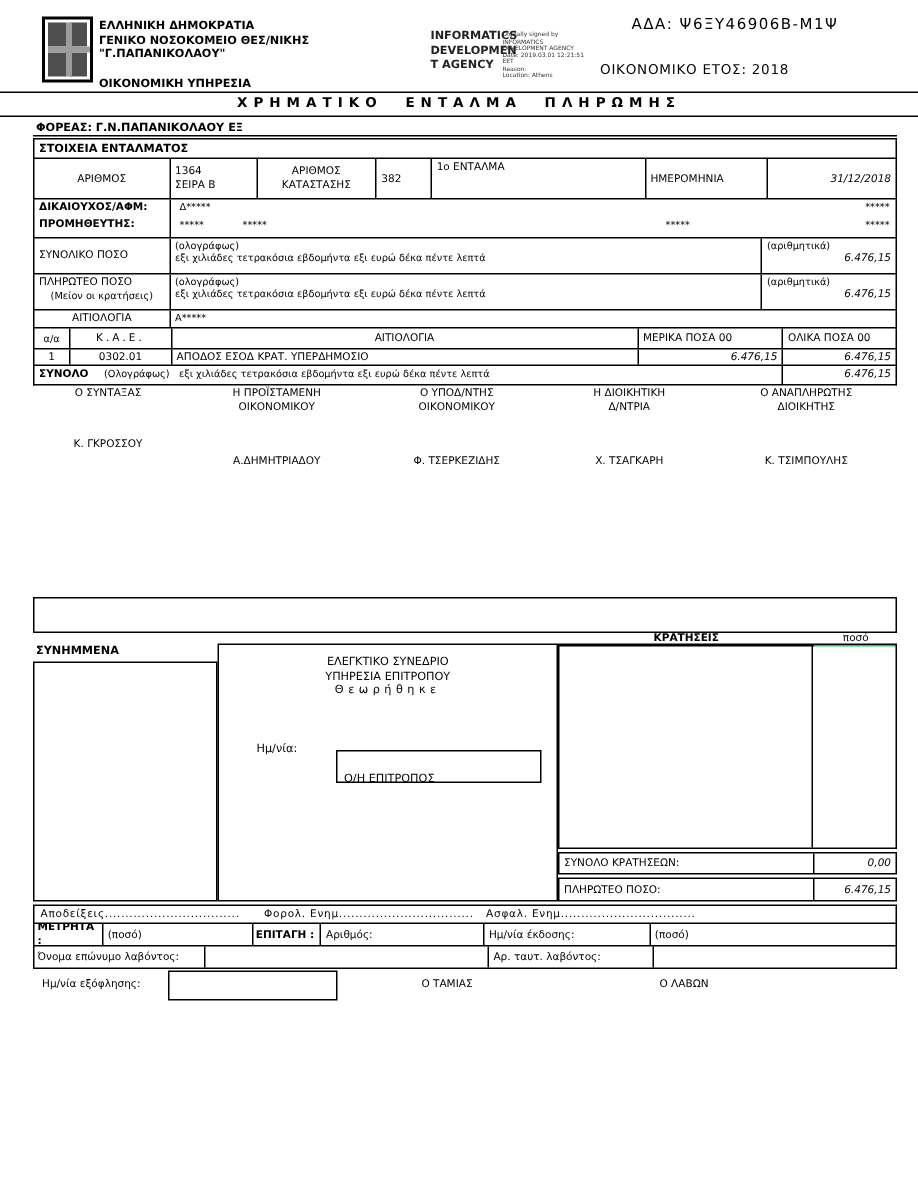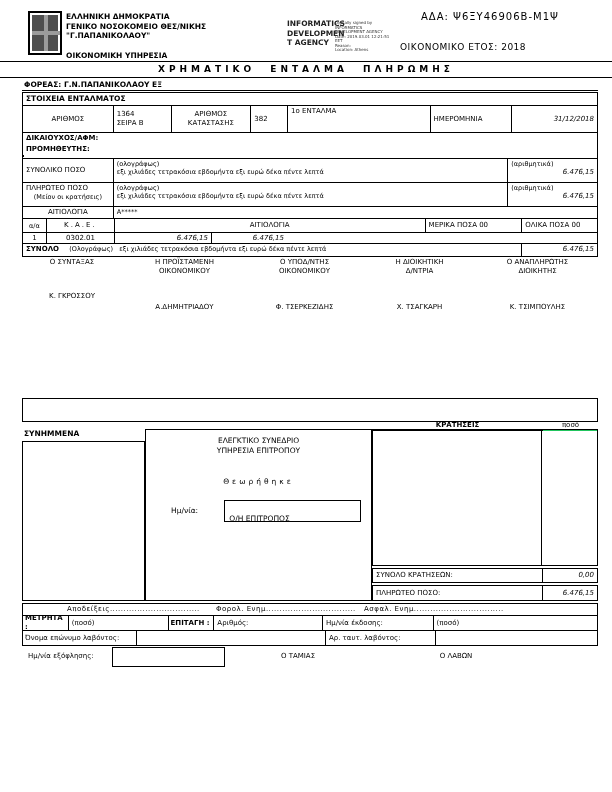--- a/index.html
+++ b/index.html
@@ -21,21 +21,21 @@
   .row{display:flex;border-left:1px solid #000;border-right:1px solid #000;border-bottom:1px solid #000;}
   .cell{box-sizing:border-box;padding:1px 3px;overflow:hidden;}
   .cl{border-left:1px solid #000;}
   .vc{display:flex;flex-direction:column;justify-content:center;}
   .logo{border:2px solid #000;background:#fff;}
   .logo .q{position:absolute;width:12px;height:16px;background:#4f4f4f;}
   .logo .gv{position:absolute;left:14px;top:2px;width:4px;height:36px;background:#9c9c9c;}
   .logo .gh{position:absolute;left:2px;top:18px;width:28px;height:4px;background:#9c9c9c;}
   .sigcol{position:relative;height:60px;text-align:center;}
   .sigcol .nm{position:absolute;left:0;width:100%;text-align:center;}
-  .dots{letter-spacing:0.5px;margin-left:40px;}
+  .dots{letter-spacing:0.5px;}
 </style>
 </head>
 <body>
 
 <div class="page">
 
   <div class="abs logo" style="left:28px;top:11px;width:34px;height:44px;">
     <div class="q" style="left:2px;top:2px;"></div>
     <div class="q" style="left:16px;top:2px;width:12px;"></div>
     <div class="q" style="left:2px;top:22px;"></div>
@@ -86,21 +86,21 @@
       <span>1364</span>
       <span>ΣΕΙΡΑ Β</span>
     </div>
     <div class="cell cl vc ctr" style="width:80px;">ΑΡΙΘΜΟΣ ΚΑΤΑΣΤΑΣΗΣ</div>
     <div class="cell cl vc" style="width:37px;">382</div>
     <div class="cell cl" style="width:143px;">1ο ΕΝΤΑΛΜΑ</div>
     <div class="cell cl vc" style="width:82px;">ΗΜΕΡΟΜΗΝΙΑ</div>
     <div class="cell cl vc rt" style="width:86px;">31/12/2018</div>
   </div>
 
-  <div class="abs row t7" style="left:22px;top:133px;width:576px;height:26px;flex-direction:column;">
+  <div class="abs row t7" style="left:22px;top:133px;width:576px;height:26px;">
     <div class="cell b" style="width:90px;">
       <div>ΔΙΚΑΙΟΥΧΟΣ/ΑΦΜ:</div>
       <div style="margin-top:2px;">ΠΡΟΜΗΘΕΥΤΗΣ:</div>
     </div>
     <div class="cell cl" style="width:486px;position:relative;">
       <span class="abs t65" style="left:6px;top:1px;">Δ*****</span>
       <span class="abs t65" style="right:4px;top:1px;">*****</span>
       <span class="abs t65" style="left:6px;top:13px;">*****</span>
       <span class="abs t65" style="left:48px;top:13px;">*****</span>
       <span class="abs t65" style="left:330px;top:13px;">*****</span>
@@ -144,20 +144,21 @@
     <div class="cell ctr t65 vc" style="width:23px;">α/α</div>
     <div class="cell cl ctr vc" style="width:68px;letter-spacing:2px;">Κ.Α.Ε.</div>
     <div class="cell cl ctr vc" style="width:312px;">ΑΙΤΙΟΛΟΓΙΑ</div>
     <div class="cell cl vc" style="width:97px;">ΜΕΡΙΚΑ ΠΟΣΑ 00</div>
     <div class="cell cl vc" style="width:76px;">ΟΛΙΚΑ ΠΟΣΑ 00</div>
   </div>
 
   <div class="abs row t7" style="left:22px;top:233px;width:576px;height:11px;">
     <div class="cell ctr" style="width:23px;">1</div>
     <div class="cell cl ctr" style="width:68px;">0302.01</div>
+    <div class="cell cl" style="width:312px;">ΑΠΟΔΟΣ ΕΣΟΔ ΚΡΑΤ. ΥΠΕΡΔΗΜΟΣΙΟ</div>
     <div class="cell cl rt" style="width:97px;">6.476,15</div>
     <div class="cell cl rt" style="width:76px;">6.476,15</div>
   </div>
 
   <div class="abs row t7" style="left:22px;top:244px;width:576px;height:13px;">
     <div class="cell" style="width:500px;white-space:nowrap;">
       <span class="b">ΣΥΝΟΛΟ</span>
       <span class="t65" style="margin-left:8px;">(Ολογράφως)</span>
       <span class="t65" style="margin-left:4px;">εξι χιλιάδες τετρακόσια εβδομήντα εξι ευρώ δέκα πέντε λεπτά</span>
     </div>
@@ -196,22 +197,22 @@
 
   <div class="abs t7 b ctr" style="left:372px;top:421px;width:171px;border-bottom:1px solid #000;">ΚΡΑΤΗΣΕΙΣ</div>
   <div class="abs t7 ctr" style="left:543px;top:421px;width:55px;border-bottom:1px solid #22c55e;">ποσό</div>
 
   <div class="abs t75 b" style="left:24px;top:429px;">ΣΥΝΗΜΜΕΝΑ</div>
   <div class="abs box" style="left:22px;top:441px;width:123px;height:160px;"></div>
 
   <div class="abs box" style="left:145px;top:429px;width:227px;height:172px;">
     <div class="t75 ctr" style="margin-top:6px;">ΕΛΕΓΚΤΙΚΟ ΣΥΝΕΔΡΙΟ</div>
     <div class="t75 ctr">ΥΠΗΡΕΣΙΑ ΕΠΙΤΡΟΠΟΥ</div>
-    <div class="t75 ctr" style="margin-top:22px;letter-spacing:3px;">Θεωρήθηκε</div>
-    <span class="abs t75" style="left:25px;top:76px;">Ημ/νία:</span>
+    <div class="t75 ctr" style="letter-spacing:3px;">Θεωρήθηκε</div>
+    <span class="abs t75" style="left:25px;top:64px;">Ημ/νία:</span>
     <div class="abs box" style="left:78px;top:70px;width:137px;height:22px;"></div>
     <div class="abs t75 ctr" style="left:0;top:84px;width:227px;">Ο/Η ΕΠΙΤΡΟΠΟΣ</div>
   </div>
 
   <div class="abs box" style="left:372px;top:429px;width:226px;height:137px;display:flex;">
     <div style="width:170px;border-right:1px solid #000;"></div>
     <div style="width:55px;"></div>
   </div>
   <div class="abs row t7" style="left:372px;top:568px;width:226px;height:15px;border-top:1px solid #000;">
     <div class="cell vc" style="width:170px;">ΣΥΝΟΛΟ ΚΡΑΤΗΣΕΩΝ:</div>

